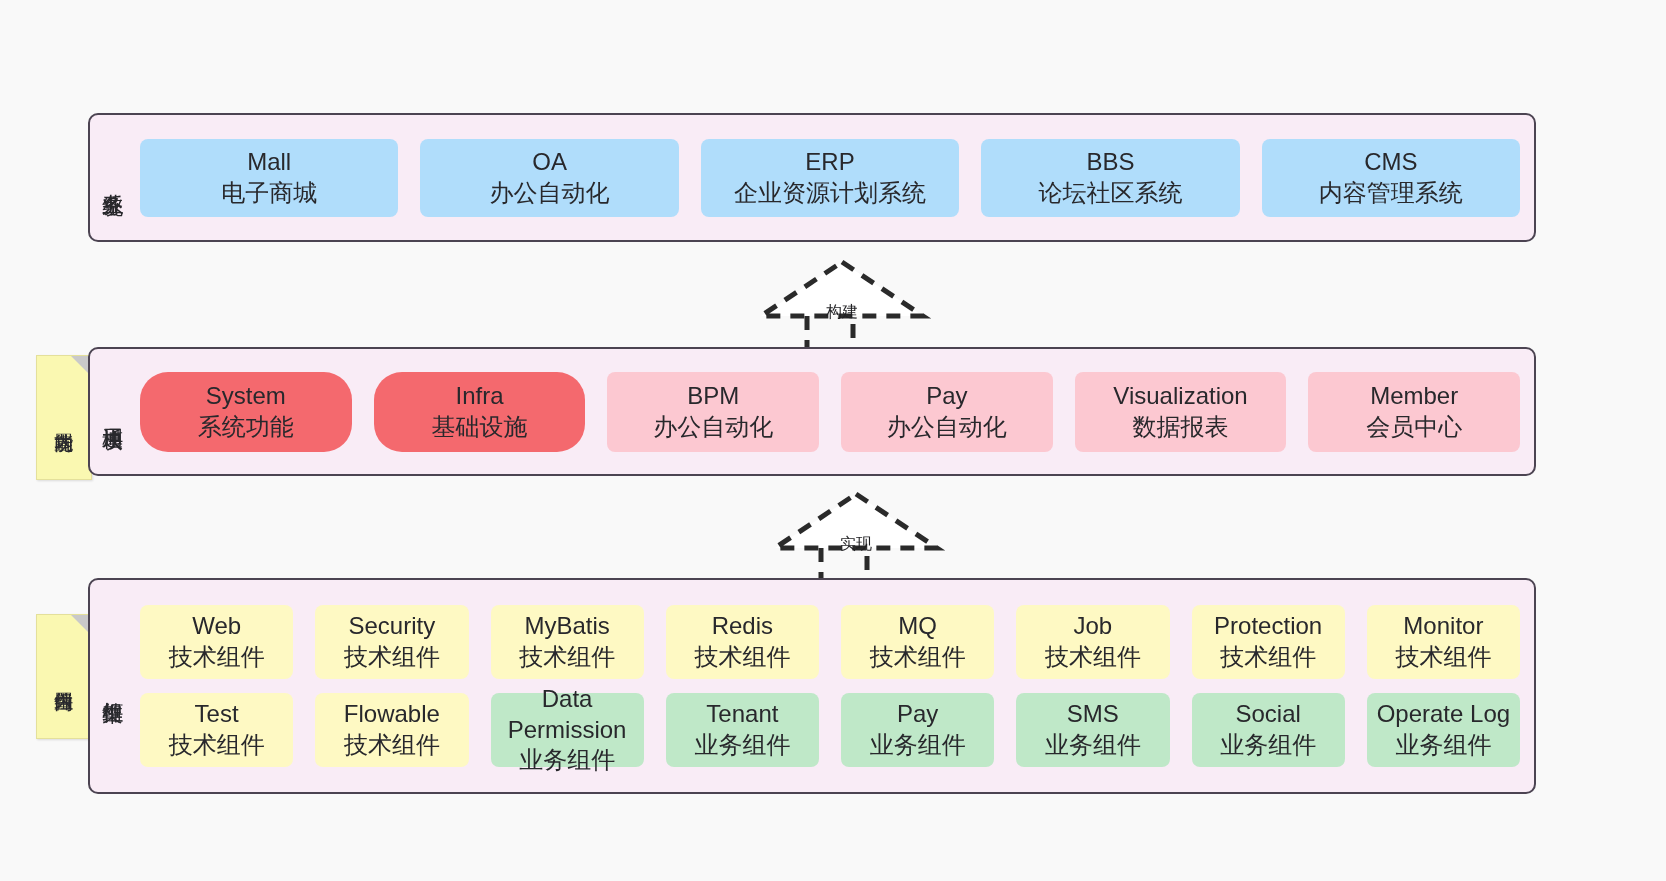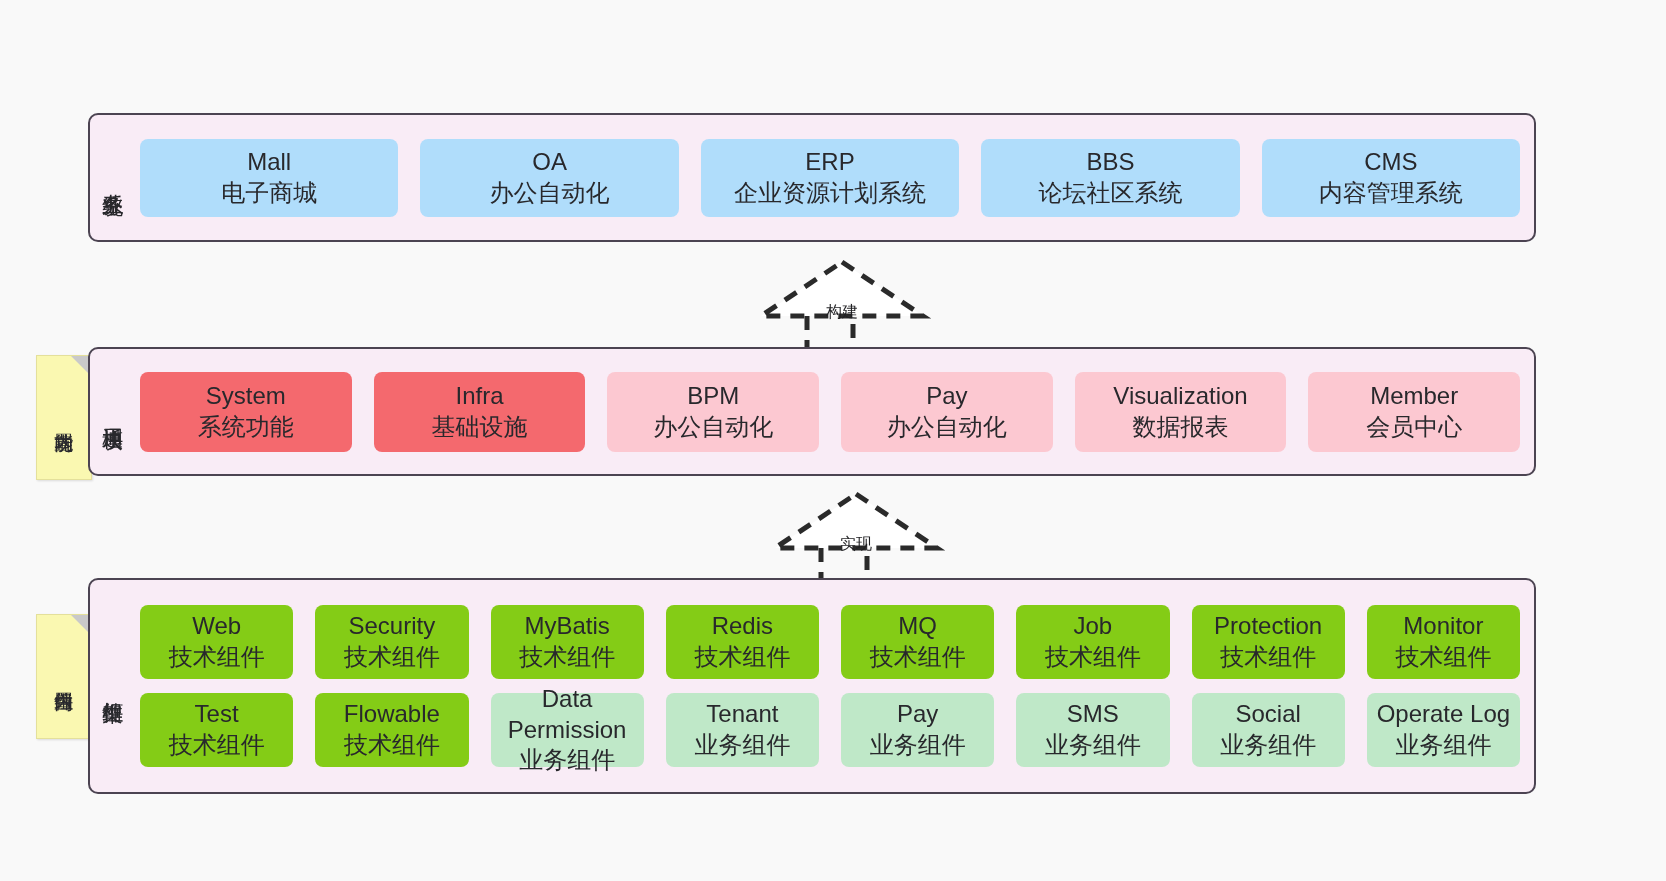--- a/index.html
+++ b/index.html
@@ -70,23 +70,23 @@
     color: #28282c;
     font-size: 24px;
     line-height: 1.28;
     padding: 4px 6px;
     min-width: 0;
   }
   .box .en { white-space: normal; }
   .box .cn { white-space: nowrap; }
 
   .box.blue        { background: #b0ddfb; height: 78px; }
-  .box.red         { background: #f4696e; height: 80px; }
+  .box.red         { background: #f4696e; height: 80px; border-radius: 28px; }
   .box.pink        { background: #fcc8d1; height: 80px; }
-  .box.green       { background: #84cc16; height: 74px; }
+  .box.green       { background: #fef9c3; height: 74px; }
   .box.greenlight  { background: #bfe8c8; height: 74px; }
 
   
   .note {
     position: absolute;
     width: 56px;
     background: #faf8b1;
     border: 1px solid #e4e09b;
     display: flex;
     align-items: center;

